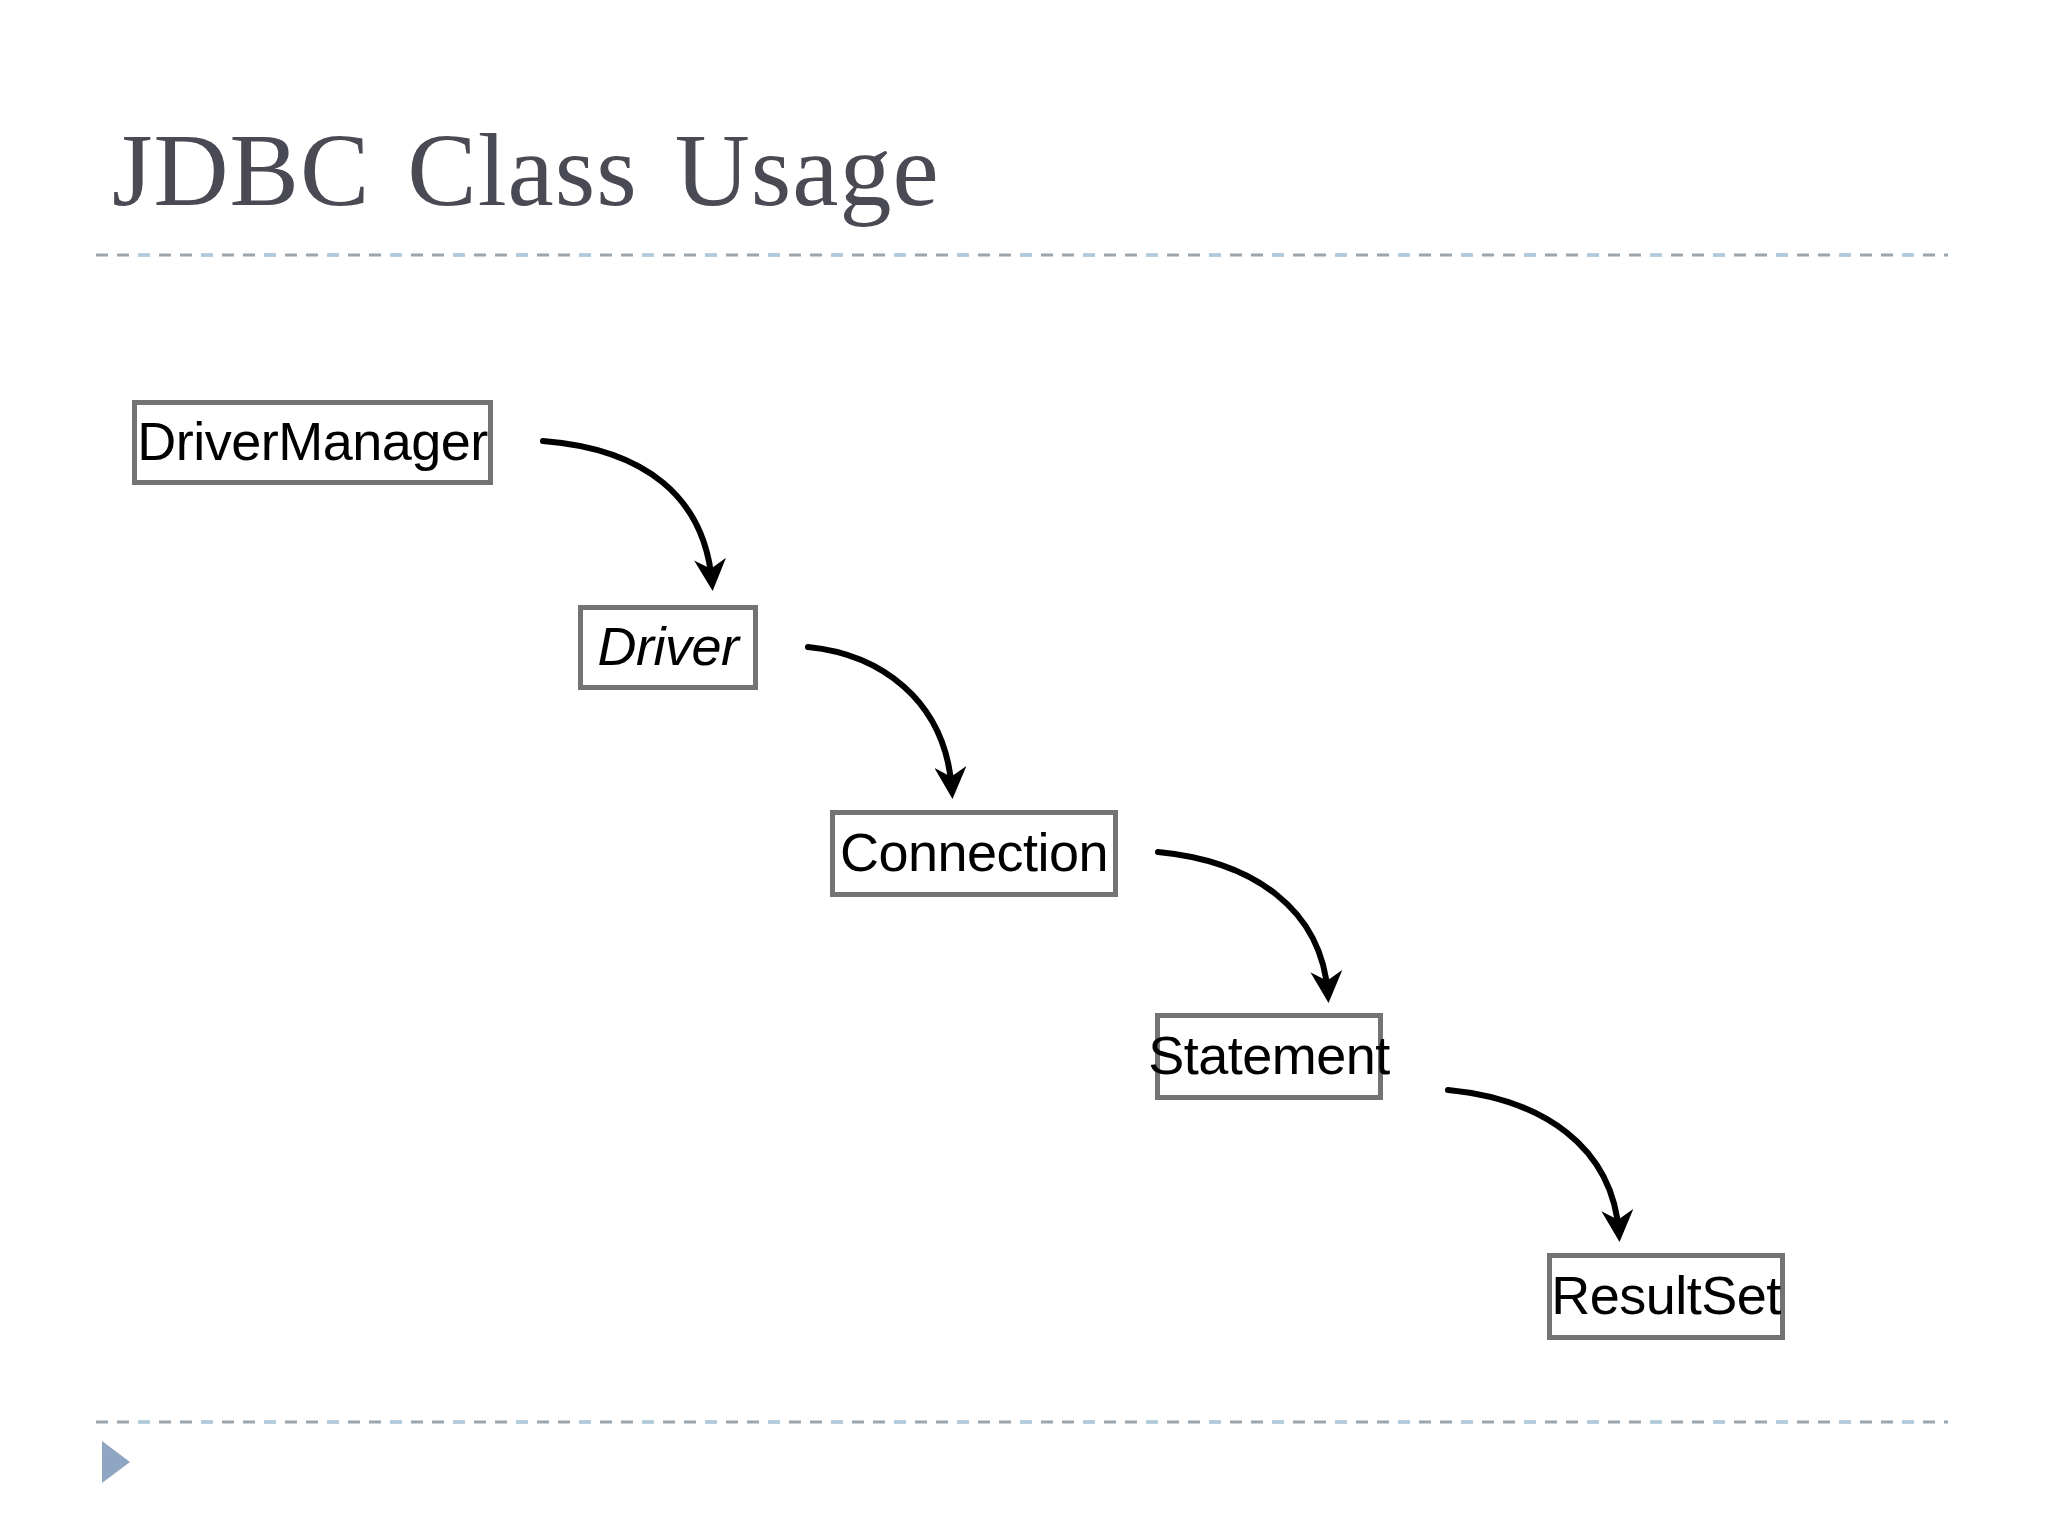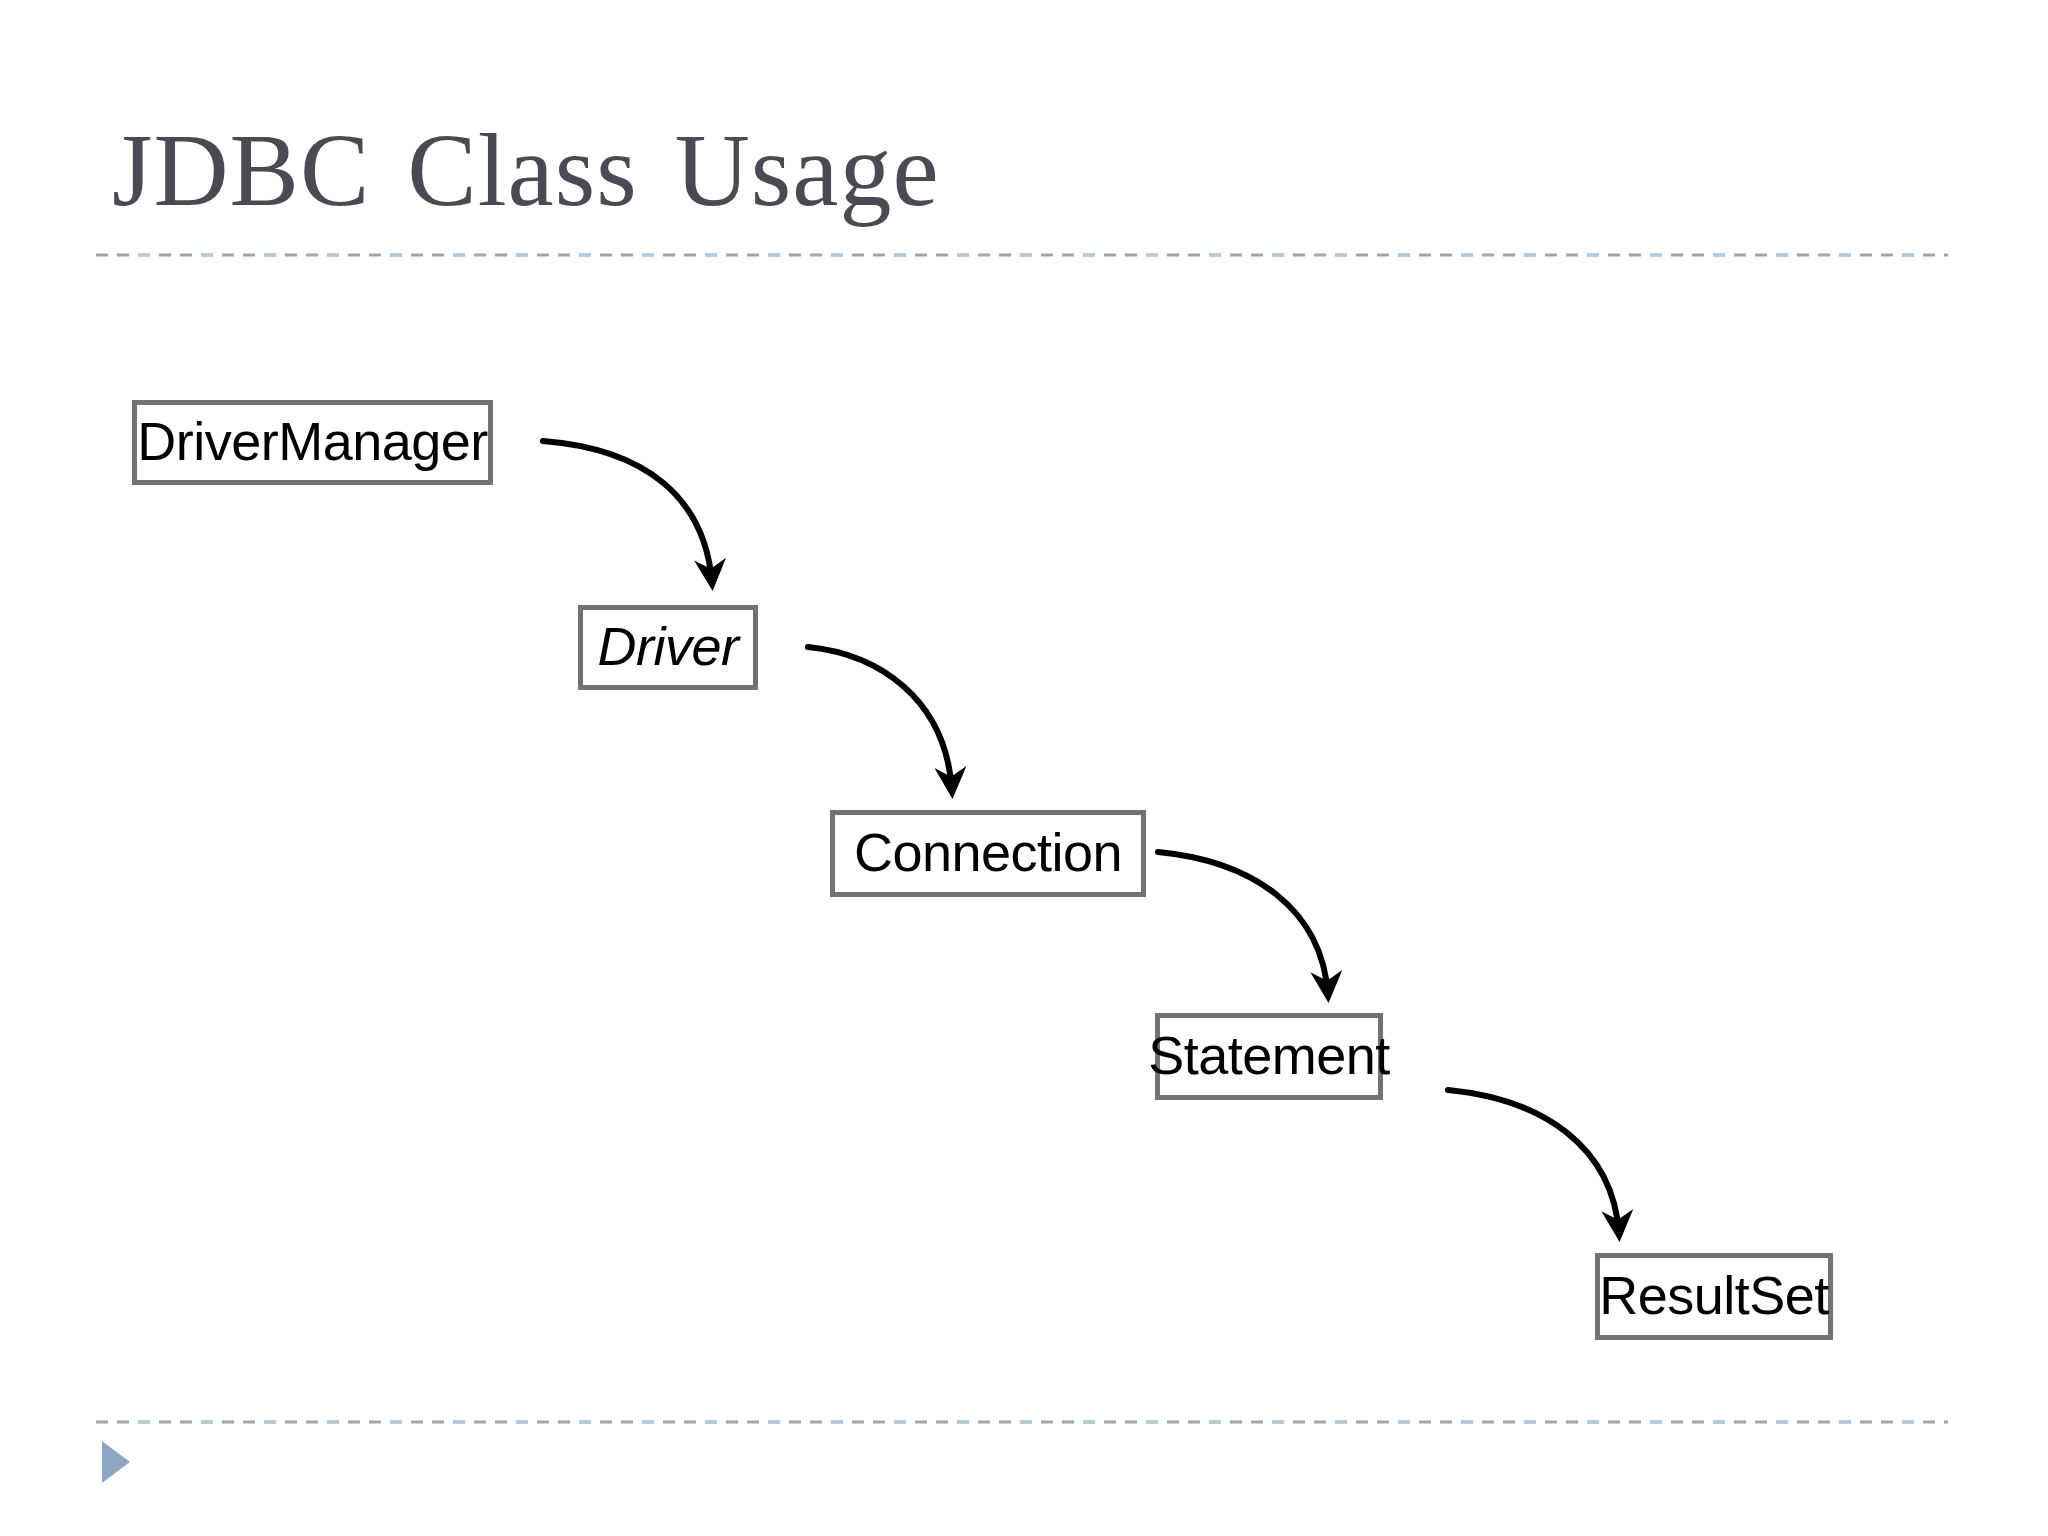--- a/index.html
+++ b/index.html
@@ -47,23 +47,23 @@
   }
   .node span {
     font-size: 54px;
     letter-spacing: -0.5px;
     color: #000000;
     line-height: 1;
     padding-bottom: 4px;
   }
   .node-driver-manager { left: 132px; top: 400px; width: 361px; height: 85px; }
   .node-driver         { left: 578px; top: 605px; width: 180px; height: 85px; font-style: italic; }
-  .node-connection     { left: 830px; top: 810px; width: 316px; height: 87px; }
+  .node-connection     { left: 830px; top: 810px; width: 288px; height: 87px; }
   .node-statement      { left: 1155px; top: 1013px; width: 228px; height: 87px; }
-  .node-result-set     { left: 1547px; top: 1253px; width: 238px; height: 87px; margin-left: 48px; }
+  .node-result-set     { left: 1547px; top: 1253px; width: 238px; height: 87px; }
   .footer-marker {
     position: absolute;
     left: 102px;
     top: 1441px;
     width: 0;
     height: 0;
     border-top: 21px solid transparent;
     border-bottom: 21px solid transparent;
     border-left: 28px solid #8fa6c3;
   }

